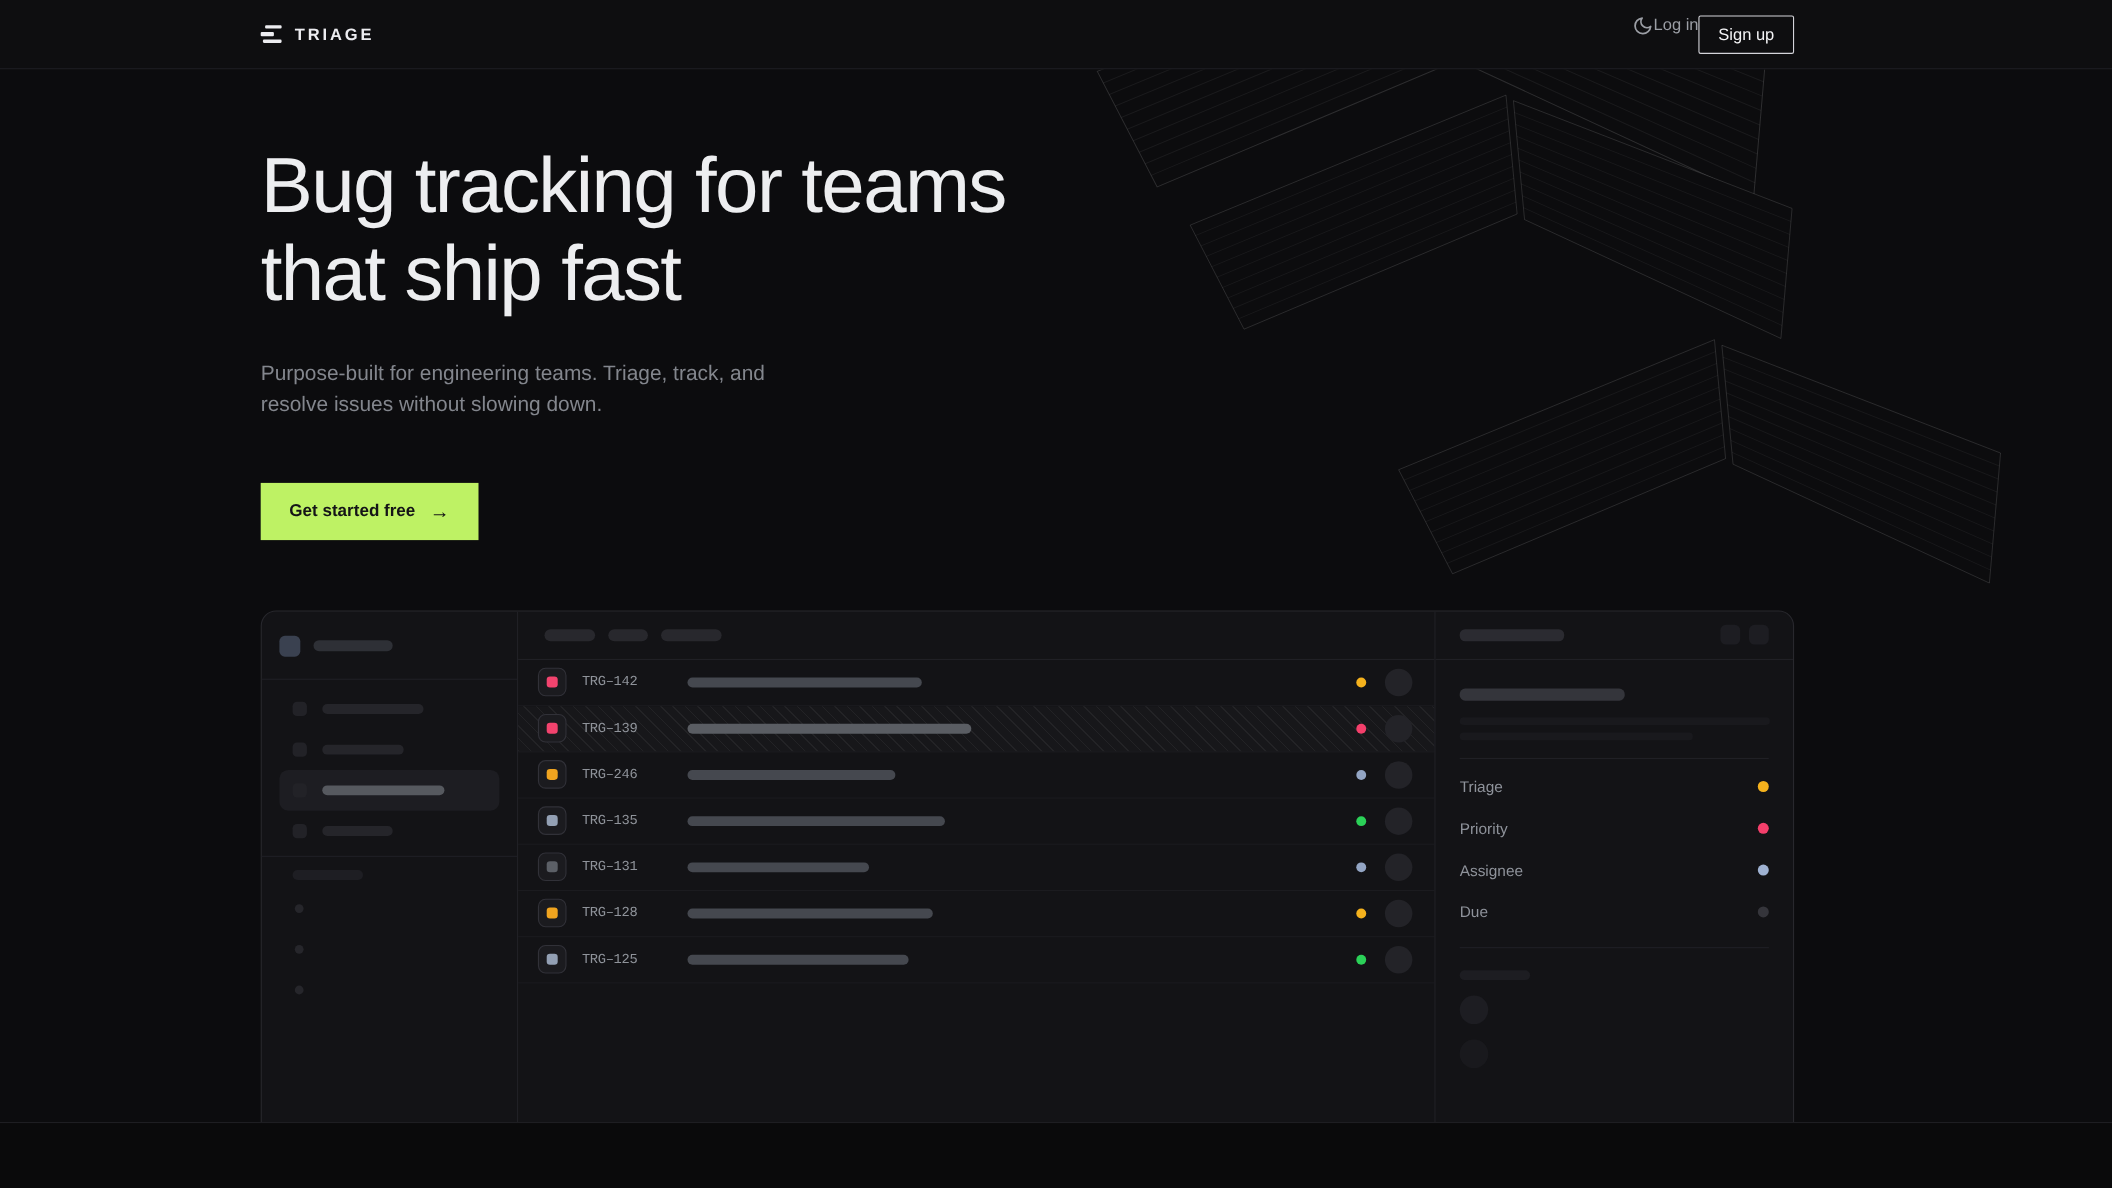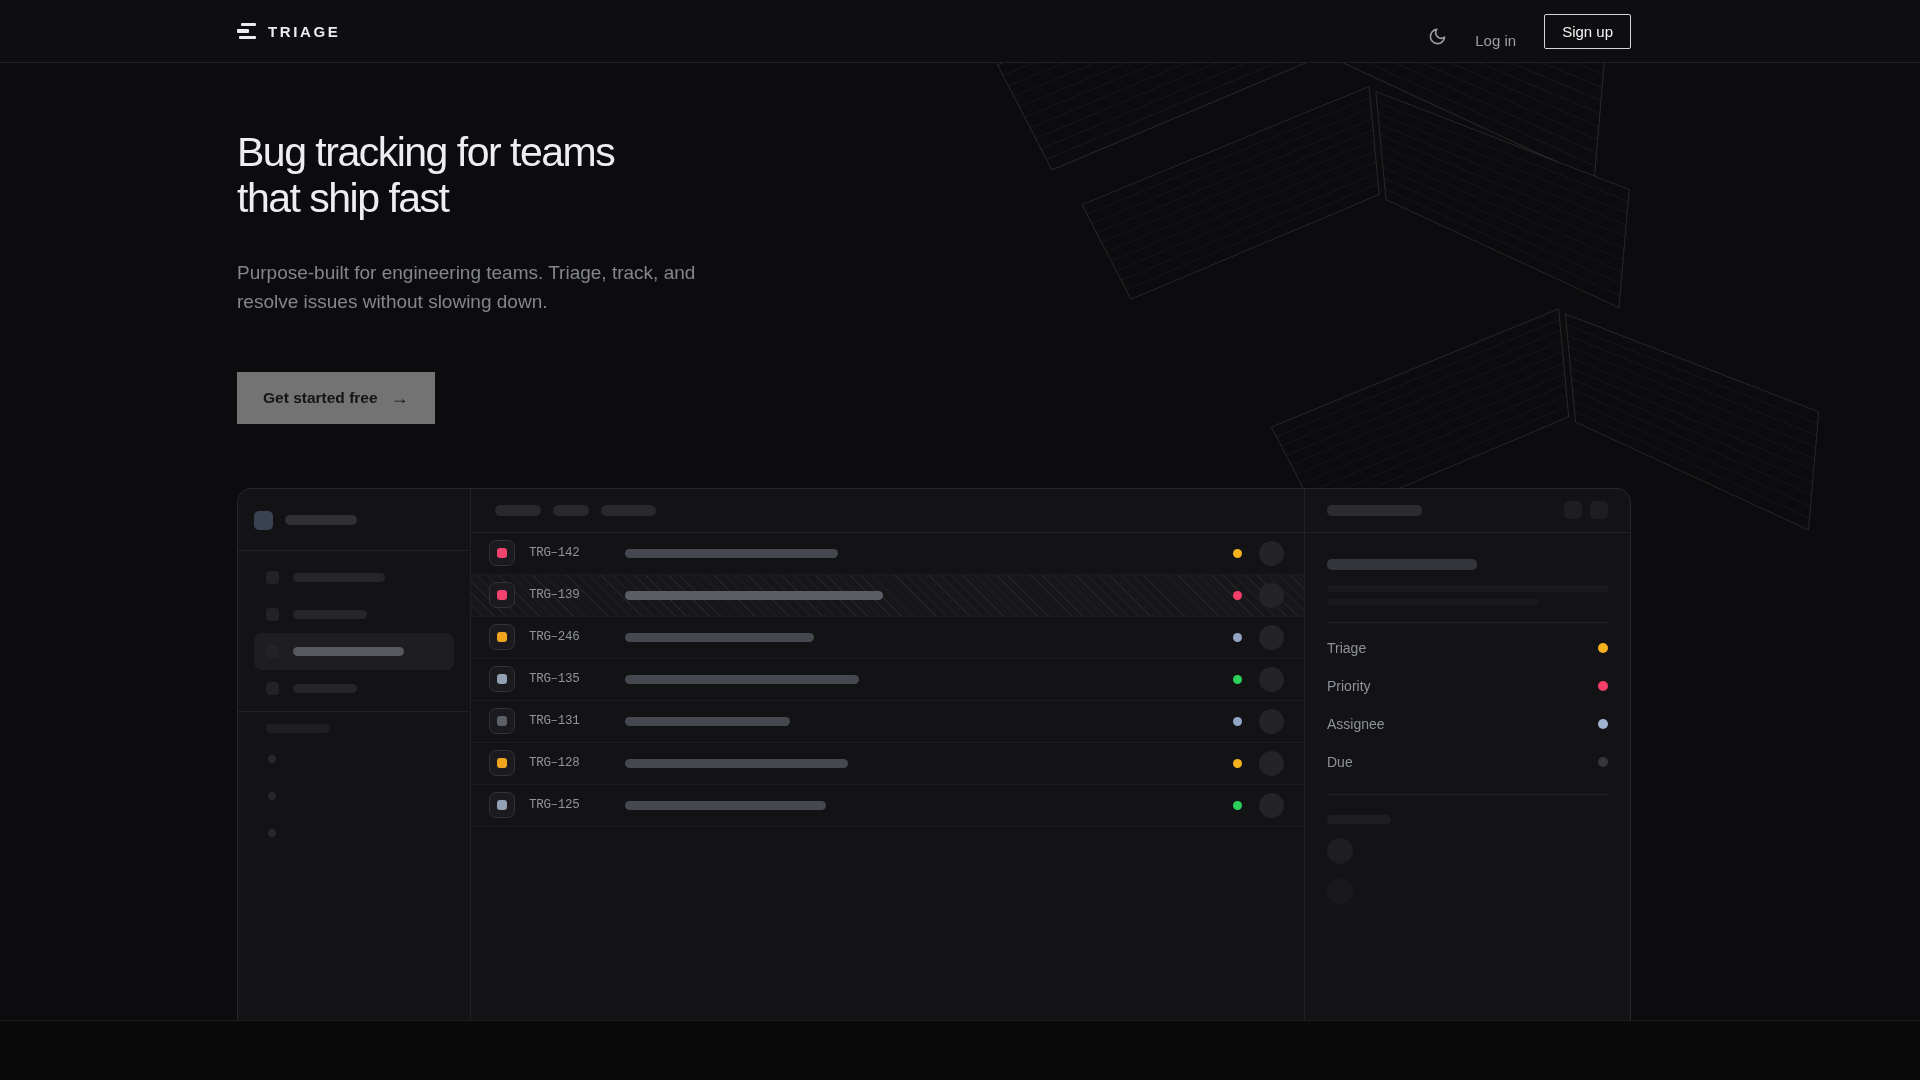--- a/index.html
+++ b/index.html
@@ -13,32 +13,32 @@
   
   .navbar { height:63px; background:#0e0e10; border-bottom:1px solid #1f1f23; position:relative; z-index:5; }
   .nav-inner { margin-left:237px; width:1394px; height:100%; display:flex; align-items:center; justify-content:space-between; }
   .brand { display:flex; align-items:center; gap:11px;text-align:center; }
   .brand-icon { width:20px; height:17px; display:flex; flex-direction:column; justify-content:space-between; }
   .brand-icon span { height:3.4px; background:#ececf0; border-radius:1px; display:block; }
   .brand-icon .b1 { width:15px; margin-left:4px; }
   .brand-icon .b2 { width:12px; margin-left:0; }
   .brand-icon .b3 { width:17px; margin-left:2px; }
   .brand-name { font-size:15px; font-weight:bold; letter-spacing:2.6px; color:#ececf0; }
-  .nav-right { display:flex; align-items:flex-end; gap:28px; }
+  .nav-right { display:flex; align-items:flex-start; }
   .moon-btn { background:none; border:none; padding:0; display:flex; align-items:center; cursor:pointer; }
   .login-link { color:#9b9ea5; font-size:15px; text-decoration:none; }
   .signup-btn { background:transparent; border:1px solid #d4d4da; color:#f4f4f6; font-size:15px; padding:8px 17px; border-radius:2px; cursor:pointer; font-family:inherit; }
 
   
   .hero { position:relative; height:957px; background:#0c0c0e; overflow:hidden; }
   .hero-art { position:absolute; top:0; left:0; pointer-events:none; }
   .hero-inner { position:relative; z-index:1; padding:67px 0 0 237px; width:1631px; }
-  h1.hero-title { margin:0; font-size:41px; font-weight:500; line-height:1.12; letter-spacing:-1.5px; color:#edeef0; }
+  h1.hero-title { margin:0; font-size:71px; font-weight:500; line-height:1.12; letter-spacing:-1.5px; color:#edeef0; }
   .hero-sub { margin-top:36px; font-size:19px; line-height:1.55; color:#83868d; width:480px; }
-  .cta-btn { margin-top:55px; display:inline-flex; align-items:center; gap:13px; background:#737373; color:#141417; font-size:15.5px; font-weight:bold; height:52px; padding:0 26px; border:none; cursor:pointer; font-family:inherit; }
+  .cta-btn { margin-top:55px; display:inline-flex; align-items:center; gap:13px; background:#bef264; color:#141417; font-size:15.5px; font-weight:bold; height:52px; padding:0 26px; border:none; cursor:pointer; font-family:inherit; }
   .cta-arrow { font-size:18px; line-height:1; }
 
   
   .mockup { margin-top:64px; width:1394px; height:560px; background:#131316; border:1px solid #28282d; border-radius:14px 14px 0 0; display:flex; position:relative; }
 
   
   .m-sidebar { width:233px; flex:none; border-right:1px solid #202025; padding:22px 16px 0; }
   .ws-row { display:flex; align-items:center; gap:12px; }
   .ws-icon { width:19px; height:19px; border-radius:5px; background:#3a4150; }
   .ws-bar { width:72px; height:10px; border-radius:5px; background:#2e3036; }

